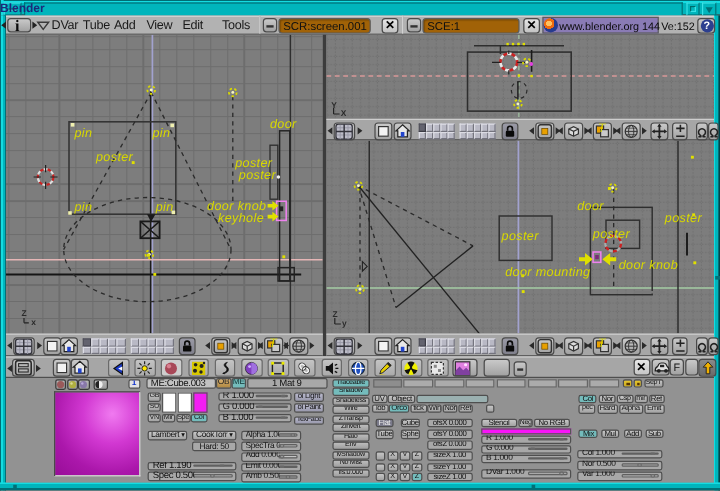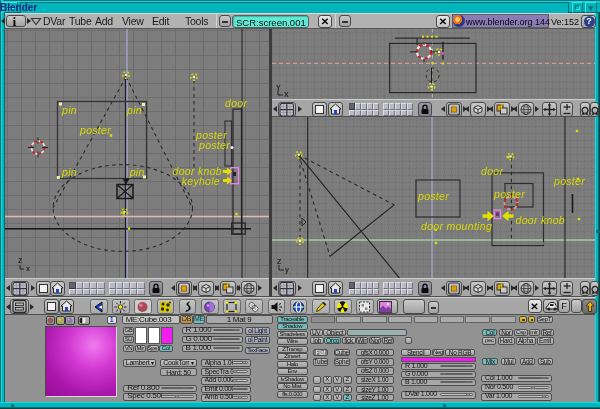--- a/index.html
+++ b/index.html
@@ -16,21 +16,21 @@
   border-top-color:#3ae2e6;border-left-color:#3ae2e6;}
 #title{left:0;top:2px;width:600px;text-align:left;color:#1b2a7a;
   font-family:Liberation Sans, sans-serif;font-size:10px;font-weight:bold;}
 #brd-l{left:0;top:13px;width:5px;height:396px;background:linear-gradient(90deg,#006d74 0 1px,#14dce2 1px 2.5px,#00b5bc 2.5px 4px,#007077 4px);}
 #brd-r{left:595px;top:13px;width:5px;height:396px;background:linear-gradient(90deg,#14dce2 0 1px,#00b5bc 1px 3.5px,#007077 3.5px 4.5px,#00444a 4.5px);}
 #brd-b{left:0;top:402px;width:600px;height:7px;background:linear-gradient(180deg,#14dce2 0 1px,#00b5bc 1px 5px,#007077 5px 6px,#00444a 6px);}
 #menubar{left:5px;top:13px;width:590px;height:16px;background:#b2b2b2;
   border-bottom:1px solid #565656;border-top:1px solid #d7d7d7;}
 .mtext{top:15px;font-size:10.5px;color:#1a1a1a;letter-spacing:-0.25px;}
 .bb{background:linear-gradient(#c9c9c9,#a2a2a2);border:1px solid #4a4a4a;border-radius:3px;}
-.fld{background:#5eead4;border:1px solid #5c5c5c;border-radius:3px;
+.fld{background:#a16207;border:1px solid #5c5c5c;border-radius:3px;
   box-shadow:inset 1px 1px 1px rgba(0,0,0,0.25);}
 .hdr{background:#a6a6a6;border-top:1px solid #cecece;border-bottom:1px solid #4e4e4e;}
 .vp{background:#7d7d7d;}
 .grid14{background-image:
   repeating-linear-gradient(to right,#6d6d6d 0 1px,transparent 1px 14px),
   repeating-linear-gradient(to bottom,#6d6d6d 0 1px,transparent 1px 14px);}
 svg{position:absolute;left:0;top:0;}
 svg text{font-family:"Liberation Sans",sans-serif;font-style:italic;
   fill:#d8d800;font-size:10.5px;letter-spacing:0.3px;}
 #bwin{left:5px;top:315px;width:590px;height:87px;background:#929292;}
@@ -79,20 +79,21 @@
   <div class="abs" style="left:216px;top:13px;width:1px;height:15px;background:#8d8d8d;border-left:1px solid #d2d2d2;"></div>
   <div class="bb abs" style="left:219px;top:15px;width:12px;height:12px;">
       <div class="abs" style="left:2px;top:5px;width:6px;height:1.5px;background:#333;"></div>
     </div>
   <div class="fld abs" style="left:232px;top:14.5px;width:77px;height:13px;font-size:9.5px;color:#111;padding:1px 0 0 3px;">SCR:screen.001</div>
   <div class="bb abs" style="left:318px;top:14.5px;width:14px;height:13px;background:linear-gradient(#e6e6e6,#c2c2c2);font-size:10px;font-weight:bold;text-align:center;color:#000;line-height:12px;">✕</div>
   <div class="abs" style="left:335px;top:13px;width:1px;height:15px;background:#8d8d8d;border-left:1px solid #d2d2d2;"></div>
   <div class="bb abs" style="left:339px;top:15px;width:12px;height:12px;">
       <div class="abs" style="left:2px;top:5px;width:6px;height:1.5px;background:#333;"></div>
     </div>
+  <div class="fld abs" style="left:352px;top:14.5px;width:81px;height:13px;font-size:9.5px;color:#111;padding:1px 0 0 3px;">SCE:1</div>
   <div class="bb abs" style="left:436px;top:14.5px;width:14px;height:13px;background:linear-gradient(#e6e6e6,#c2c2c2);font-size:10px;font-weight:bold;text-align:center;color:#000;line-height:12px;">✕</div>
   <div class="abs" style="left:452px;top:14px;width:97px;height:14px;background:#8a7bb5;border:1px solid #5c5c5c;"></div>
   <div class="abs" style="left:453px;top:15px;width:12px;height:12px;border-radius:6px;background:radial-gradient(circle at 38% 38%,#ffc060 0 2.5px,#ee6a10 2.5px 4.5px,#273b8f 4.5px);"></div>
   <div class="abs" style="left:466px;top:16.5px;font-size:9px;color:#0a0a0a;">www.blender.org 144</div>
   <div class="abs" style="left:551px;top:16.5px;font-size:9px;color:#0a0a0a;">Ve:152</div>
   <div class="bb abs" style="left:581px;top:14.5px;width:15px;height:13px;"></div>
   <div class="abs" style="left:583.5px;top:15.5px;width:11px;height:11px;border-radius:6px;background:#2c3f8f;color:#fff;font-size:9px;font-weight:bold;text-align:center;line-height:11px;">?</div>
 
   <div id="vl" class="abs vp grid14" style="left:5px;top:29px;width:264px;height:249px;background-position:2px 12px,2px 12px;">
     <svg width="264" height="249" viewBox="0 0 264 249">
@@ -834,21 +835,21 @@
     <div class="abs" style="left:231.5px;top:370px;width:16.0px;height:3px;background:linear-gradient(180deg,#7e7e7e 0,#cacaca 45%,#8e8e8e 100%);border-radius:1.5px;border:1px solid #606060;"></div>
     <div class="abs" style="left:233.1px;top:370px;width:4px;height:3px;background:#9e9e9e;border-radius:1.5px;border:1px solid #686868;"></div>
     <div class="abs" style="left:204.5px;top:368px;width:28.0px;height:8px;font-size:7px;line-height:7px;color:#111;letter-spacing:-0.3px;white-space:nowrap;overflow:hidden;">SpecTra 0.00</div>
     <div class="sfld" style="left:200.5px;top:377px;width:50px;height:7.5px;"></div>
     <div class="abs" style="left:231.5px;top:379px;width:16.0px;height:2.5px;background:linear-gradient(180deg,#7e7e7e 0,#cacaca 45%,#8e8e8e 100%);border-radius:1.25px;border:1px solid #606060;"></div>
     <div class="abs" style="left:233.1px;top:379px;width:4px;height:2.5px;background:#9e9e9e;border-radius:1.5px;border:1px solid #686868;"></div>
     <div class="abs" style="left:204.5px;top:377px;width:28.0px;height:7.5px;font-size:7px;line-height:6.5px;color:#111;letter-spacing:-0.3px;white-space:nowrap;overflow:hidden;">Add 0.000</div>
     <div class="sfld" style="left:123.3px;top:384.5px;width:73.5px;height:7.5px;"></div>
     <div class="abs" style="left:161.05px;top:386.5px;width:32.75px;height:2.5px;background:linear-gradient(180deg,#7e7e7e 0,#cacaca 45%,#8e8e8e 100%);border-radius:1.25px;border:1px solid #606060;"></div>
     <div class="abs" style="left:182.91500000000002px;top:386.5px;width:4px;height:2.5px;background:#9e9e9e;border-radius:1.5px;border:1px solid #686868;"></div>
-    <div class="abs" style="left:127.3px;top:384.5px;width:34.750000000000014px;height:7.5px;font-size:8px;line-height:6.5px;color:#111;letter-spacing:-0.3px;white-space:nowrap;overflow:hidden;">Ref 0.800</div>
+    <div class="abs" style="left:127.3px;top:384.5px;width:34.750000000000014px;height:7.5px;font-size:8px;line-height:6.5px;color:#111;letter-spacing:-0.3px;white-space:nowrap;overflow:hidden;">Ref 1.190</div>
     <div class="sfld" style="left:123.3px;top:393px;width:73.5px;height:7.5px;"></div>
     <div class="abs" style="left:161.05px;top:395px;width:32.75px;height:2.5px;background:linear-gradient(180deg,#7e7e7e 0,#cacaca 45%,#8e8e8e 100%);border-radius:1.25px;border:1px solid #606060;"></div>
     <div class="abs" style="left:175.425px;top:395px;width:4px;height:2.5px;background:#9e9e9e;border-radius:1.5px;border:1px solid #686868;"></div>
     <div class="abs" style="left:127.3px;top:393px;width:34.750000000000014px;height:7.5px;font-size:8px;line-height:6.5px;color:#111;letter-spacing:-0.3px;white-space:nowrap;overflow:hidden;">Spec 0.500</div>
     <div class="sfld" style="left:200.5px;top:385.5px;width:50px;height:7.5px;"></div>
     <div class="abs" style="left:231.5px;top:387.5px;width:16.0px;height:2.5px;background:linear-gradient(180deg,#7e7e7e 0,#cacaca 45%,#8e8e8e 100%);border-radius:1.25px;border:1px solid #606060;"></div>
     <div class="abs" style="left:233.1px;top:387.5px;width:4px;height:2.5px;background:#9e9e9e;border-radius:1.5px;border:1px solid #686868;"></div>
     <div class="abs" style="left:204.5px;top:385.5px;width:28.0px;height:7.5px;font-size:7px;line-height:6.5px;color:#111;letter-spacing:-0.3px;white-space:nowrap;overflow:hidden;">Emit 0.000</div>
     <div class="sfld" style="left:200.5px;top:394px;width:50px;height:7.5px;"></div>
     <div class="abs" style="left:231.5px;top:396px;width:16.0px;height:2.5px;background:linear-gradient(180deg,#7e7e7e 0,#cacaca 45%,#8e8e8e 100%);border-radius:1.25px;border:1px solid #606060;"></div>

